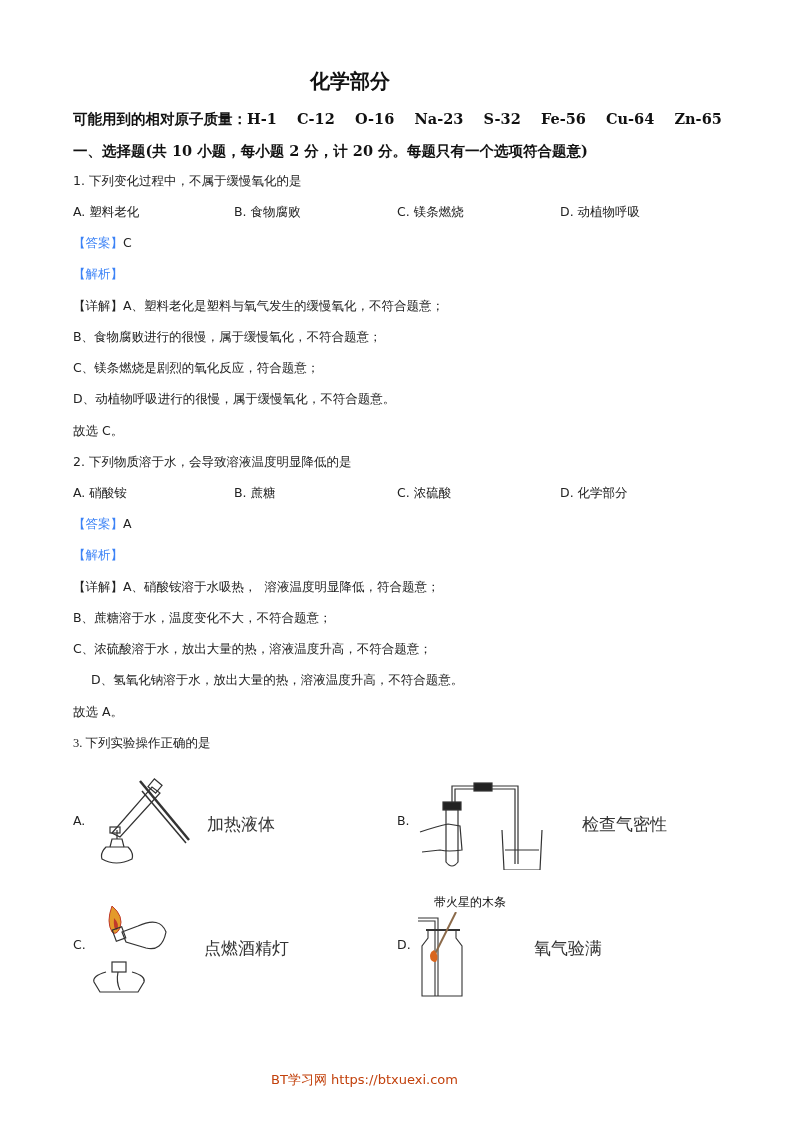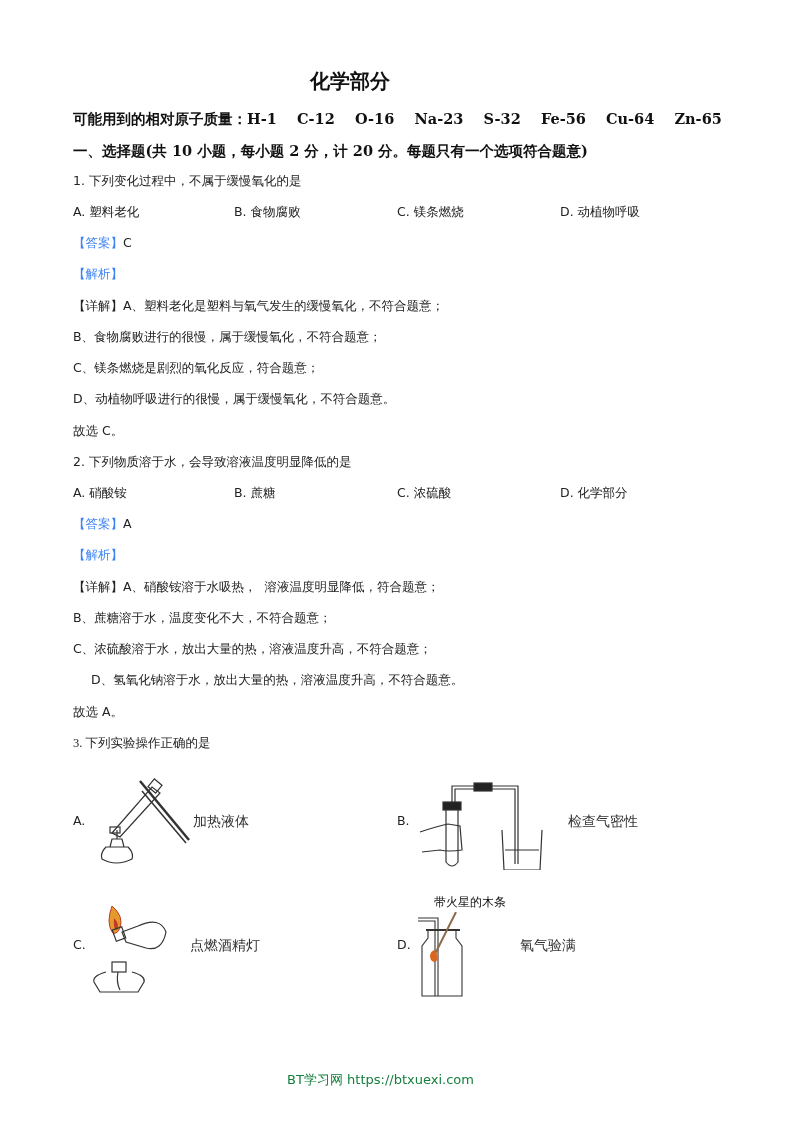--- a/index.html
+++ b/index.html
@@ -5,24 +5,24 @@
   html, body { margin: 0; padding: 0; background: #ffffff; }
   body { width: 793px; height: 1122px; position: relative; overflow: hidden;
          font-family: "DejaVu Sans", "Liberation Sans", sans-serif; color: #222; }
   .abs { position: absolute; white-space: nowrap; }
   .title { left: 0; width: 700px; top: 68px; text-align: center; font-size: 20px; font-weight: bold;
            font-family: "DejaVu Serif", "Liberation Serif", serif; color: #111; }
   .heading { font-size: 14.5px; font-weight: bold; font-family: "DejaVu Serif", "Liberation Serif", serif; color: #111; }
   .line { font-size: 12.5px; color: #222; }
   .opt { font-size: 12.5px; color: #222; }
   .tag { color: #3b82f6; }
-  .footer { left: 16px; width: 729px; top: 1071px; text-align: center; font-size: 13px; color: #15803d; }
+  .footer { left: 0; width: 729px; top: 1071px; text-align: center; font-size: 13px; color: #c2410c; }
   .fig { position: absolute; }
   .figlabel { font-size: 12.5px; color: #222; }
-  .figcap { font-size: 14px; color: #333; }
+  .figcap { font-size: 17px; color: #333; margin-left: 14px; }
   .wood { font-size: 12px; color: #111; }
 </style>
 </head>
 <body>
 
 <div class="abs title">化学部分</div>
 
 <div class="abs heading" style="left:73px; top:110px;">
   <span>可能用到的相对原子质量：</span><span style="white-space:pre;">H-1    C-12    O-16    Na-23    S-32    Fe-56    Cu-64    Zn-65</span>
 </div>

